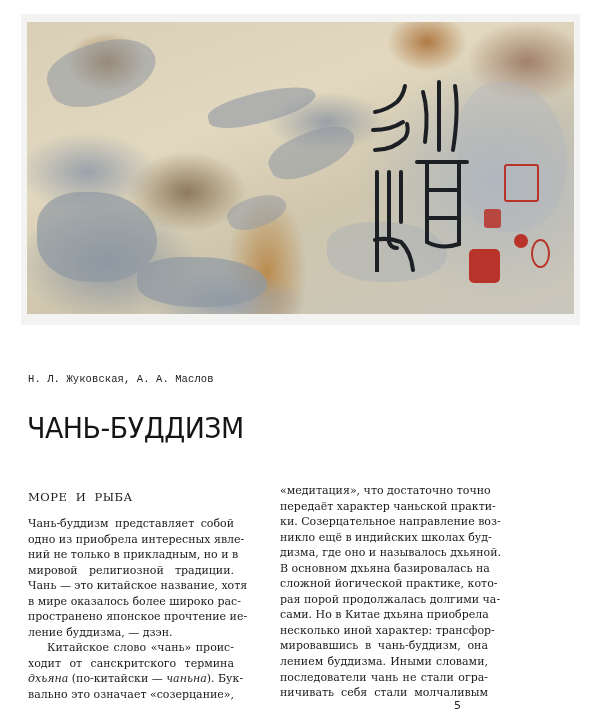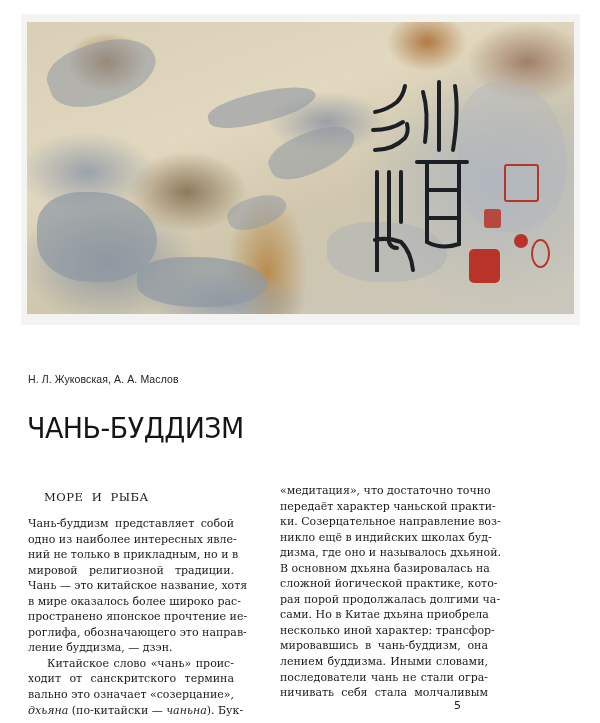--- a/index.html
+++ b/index.html
@@ -18,24 +18,24 @@
       radial-gradient(ellipse 140px 120px at 470px 160px, #b1b8bf 0%, rgba(177,184,191,0) 100%),
       radial-gradient(ellipse 60px 40px at 500px 40px, #a1806a 0%, rgba(161,128,106,0) 100%),
       radial-gradient(ellipse 40px 30px at 400px 20px, #b07a45 0%, rgba(176,122,69,0) 100%),
       linear-gradient(160deg, #d9cfb6 0%, #e2d8bf 35%, #cfc6ad 60%, #c9c6bd 100%);
   }
   .brush { position: absolute; background: #8f98a3; opacity: .75; border-radius: 40% 60% 50% 50%; }
   .glyph { position: absolute; left: 340px; top: 50px; width: 120px; height: 200px; }
   .seal { position: absolute; background: #b8332a; border-radius: 3px; }
   .seal.outline { background: transparent; border: 2px solid #b8332a; }
 
-  .authors { position: absolute; left: 28px; top: 373px; font-family: Liberation Sans, sans-serif; font-size: 10.5px; color: #222; letter-spacing: 0.1px; }
+  .authors { position: absolute; left: 28px; top: 373px; font-family: Liberation Mono, monospace; font-size: 10.5px; color: #222; letter-spacing: 0.1px; }
   .title { position: absolute; left: 27px; top: 412px; font-family: "DejaVu Sans", sans-serif; font-size: 28px; font-weight: normal; letter-spacing: -0.5px; color: #151515; transform: scaleX(0.96); transform-origin: left; }
 
-  .section { position: absolute; left: 28px; top: 490px; font-family: "DejaVu Serif", serif; font-size: 11.5px; letter-spacing: 0.5px; color: #1a1a1a; margin-left: 16px; }
+  .section { position: absolute; left: 28px; top: 490px; font-family: "DejaVu Serif", serif; font-size: 11.5px; letter-spacing: 0.5px; color: #1a1a1a; }
 
   .col { position: absolute; font-family: "DejaVu Serif", serif; font-size: 11px; line-height: 15.55px; text-align: justify; color: #1a1a1a; }
   .col.left { left: 28px; top: 516px; width: 206px; }
   .col.right { left: 250px; top: 483px; width: 208px; margin-left: 30px; }
   .col .line { display: block; white-space: nowrap; text-align-last: justify; text-align: justify; }
   .col .line.last { text-align-last: left; }
   .indent { padding-left: 19px; }
   .page-num { position: absolute; left: 454px; top: 699px; font-family: "DejaVu Sans", sans-serif; font-size: 11px; color: #222; }
 </style>
 </head>
@@ -78,44 +78,43 @@
   <div class="seal" style="left:442px;top:227px;width:31px;height:34px;border-radius:5px"></div>
 </div>
 
 <div class="authors">Н. Л. Жуковская, А. А. Маслов</div>
 <div class="title">ЧАНЬ-БУДДИЗМ</div>
 
 <div class="section" style="white-space:pre">МОРЕ  И  РЫБА</div>
 
 <div class="col left">
   <span class="line">Чань-буддизм представляет собой</span>
-  <span class="line">одно из наиболее интересных явле-</span>
+  <span class="line">одно из приобрела интересных явле-</span>
   <span class="line">ний не только в прикладным, но и в</span>
   <span class="line">мировой религиозной традиции.</span>
   <span class="line">Чань — это китайское название, хотя</span>
   <span class="line">в мире оказалось более широко рас-</span>
   <span class="line">пространено японское прочтение ие-</span>
-  <span class="line">роглифа, обозначающего это направ-</span>
   <span class="line last">ление буддизма, — дзэн.</span>
   <span class="line indent">Китайское слово «чань» проис-</span>
   <span class="line">ходит от санскритского термина</span>
+  <span class="line"><i>дхьяна</i> <span>(по-китайски —</span> <i>чаньна</i><span>). Бук-</span></span>
   <span class="line">вально это означает «созерцание»,</span>
-  <span class="line"><i>дхьяна</i> <span>(по-китайски —</span> <i>чаньна</i><span>). Бук-</span></span>
 </div>
 
 <div class="col right">
   <span class="line">«медитация», что достаточно точно</span>
   <span class="line">передаёт характер чаньской практи-</span>
   <span class="line">ки. Созерцательное направление воз-</span>
   <span class="line">никло ещё в индийских школах буд-</span>
   <span class="line">дизма, где оно и называлось дхьяной.</span>
   <span class="line">В основном дхьяна базировалась на</span>
   <span class="line">сложной йогической практике, кото-</span>
   <span class="line">рая порой продолжалась долгими ча-</span>
   <span class="line">сами. Но в Китае дхьяна приобрела</span>
   <span class="line">несколько иной характер: трансфор-</span>
   <span class="line">мировавшись в чань-буддизм, она</span>
   <span class="line">лением буддизма. Иными словами,</span>
   <span class="line">последователи чань не стали огра-</span>
-  <span class="line">ничивать себя стала молчаливым</span>
+  <span class="line">ничивать себя стали молчаливым</span>
 </div>
 
 <div class="page-num">5</div>
 
 </body></html>

